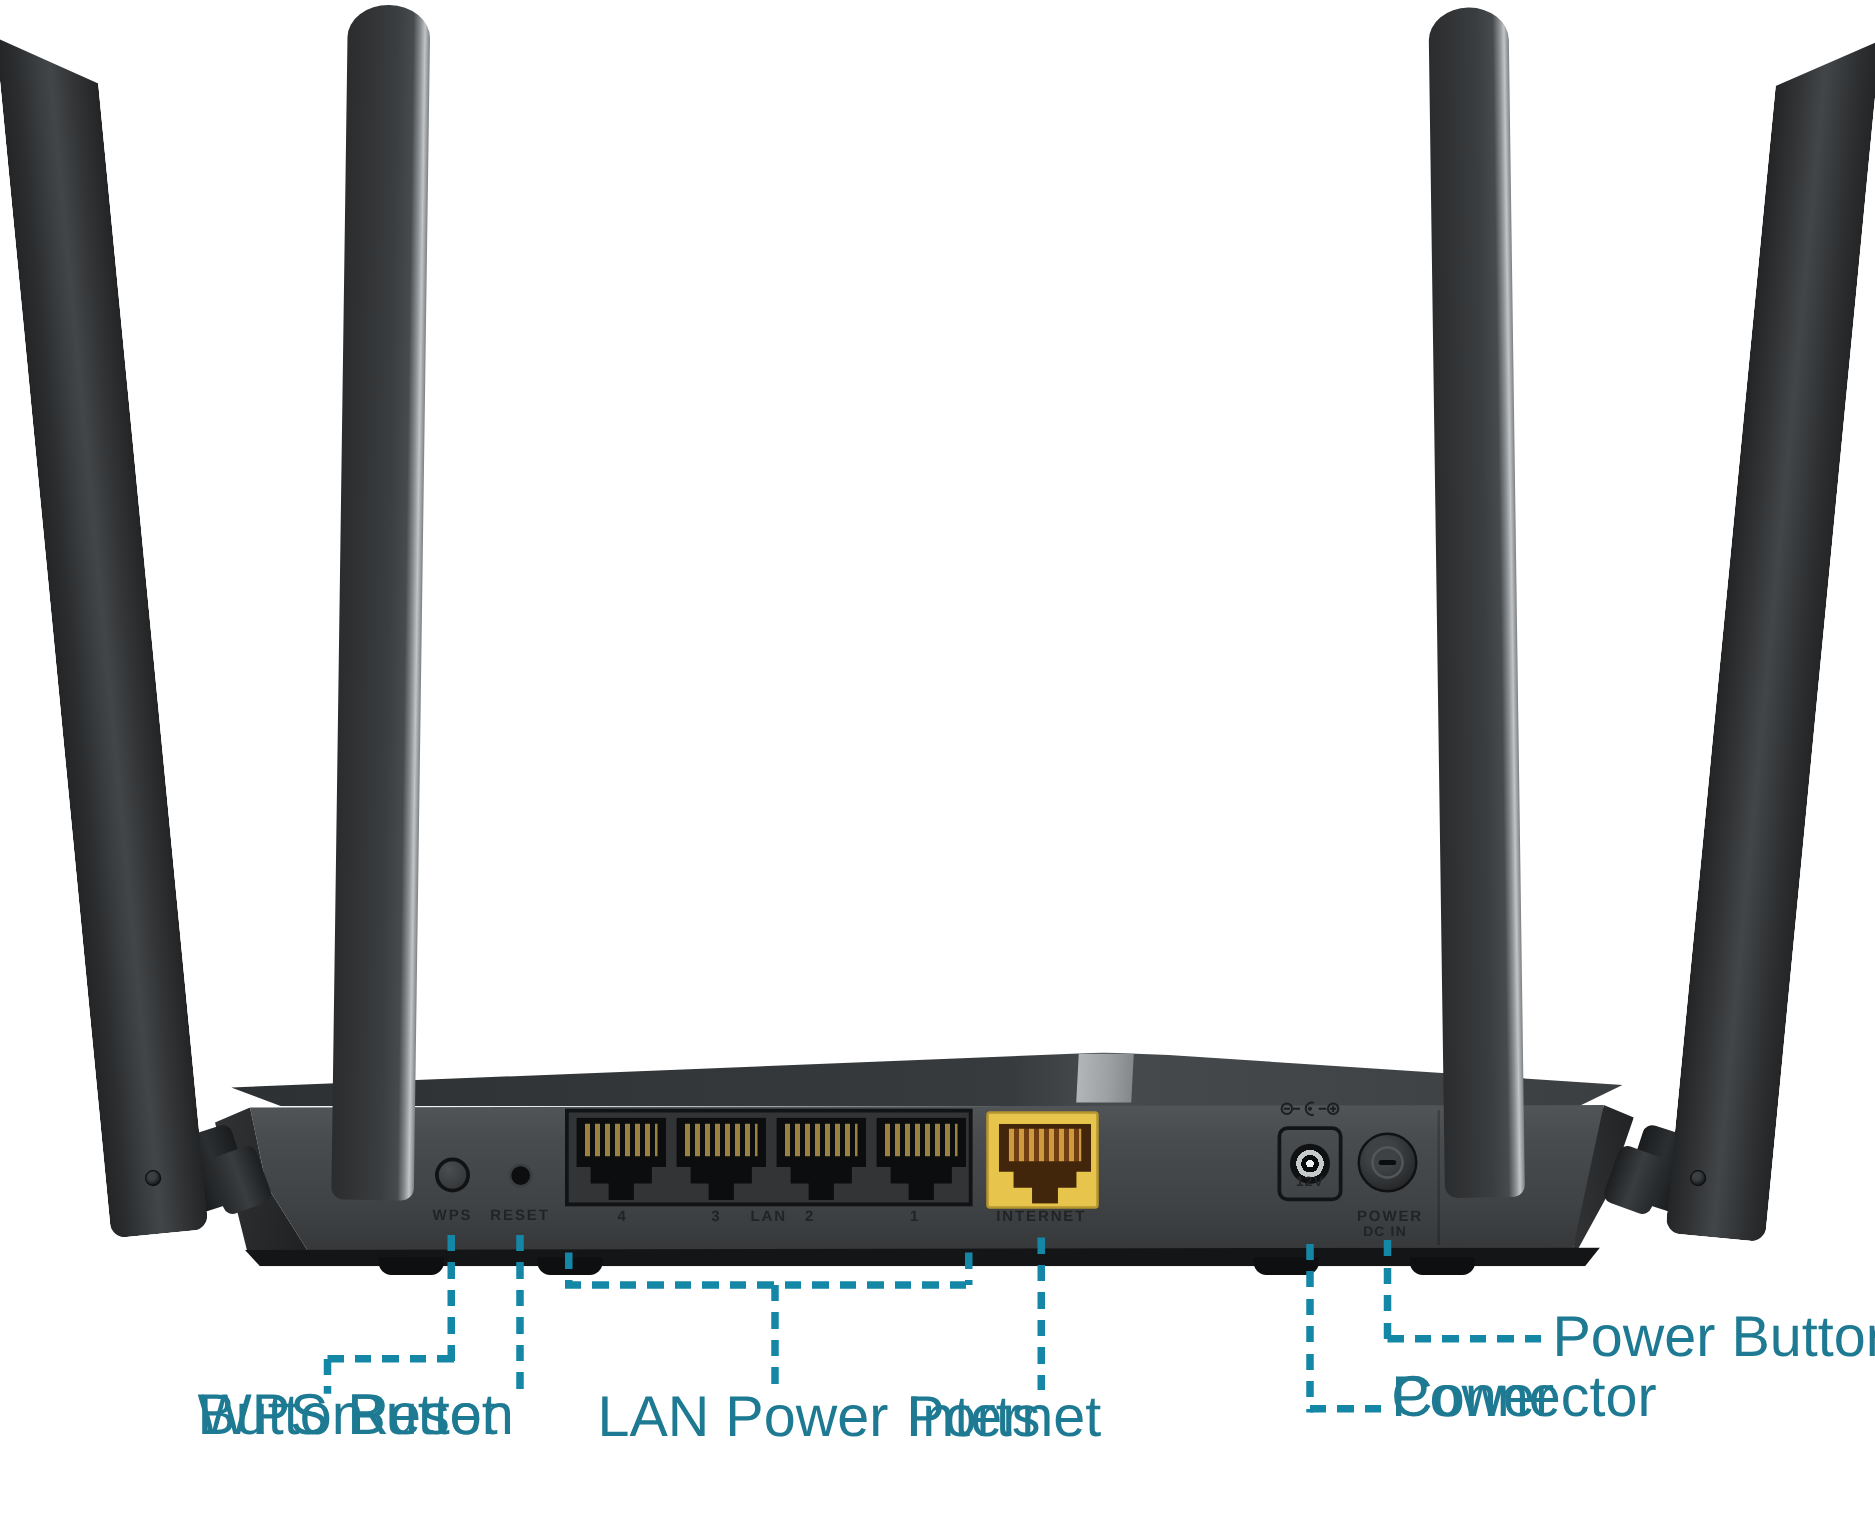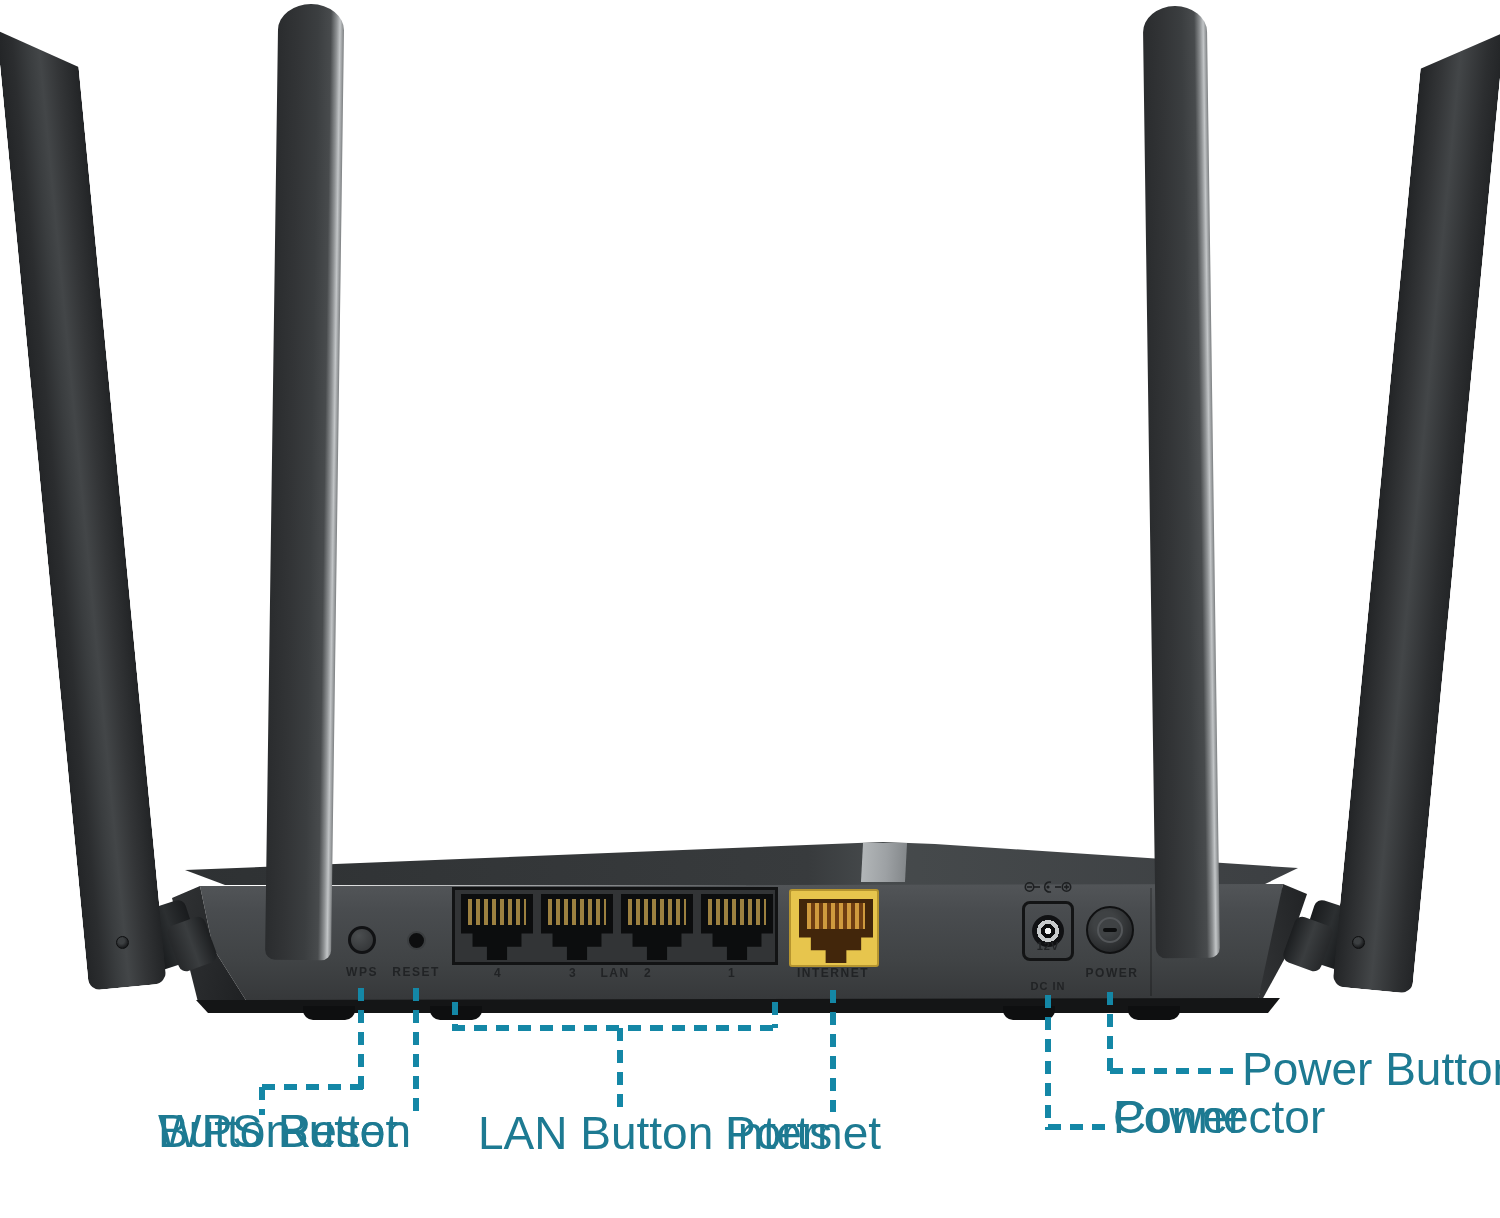--- a/index.html
+++ b/index.html
@@ -189,21 +189,21 @@
 
   <div class="ptxt" style="left:332px;top:965px;width:60px">WPS</div>
   <div class="ptxt" style="left:381px;top:965px;width:70px">RESET</div>
   <div class="ptxt" style="left:483px;top:966px;width:30px">4</div>
   <div class="ptxt" style="left:558px;top:966px;width:30px">3</div>
   <div class="ptxt" style="left:595px;top:966px;width:40px">LAN</div>
   <div class="ptxt" style="left:633px;top:966px;width:30px">2</div>
   <div class="ptxt" style="left:717px;top:966px;width:30px">1</div>
   <div class="ptxt" style="left:783px;top:966px;width:100px">INTERNET</div>
   <div class="ptxt ptxt-sm" style="left:1018px;top:940px;width:60px">12V</div>
-  <div class="ptxt ptxt-sm" style="left:1018px;top:980px;width:60px">DC IN</div>
+  <div class="ptxt ptxt-sm" style="left:1078px;top:980px;width:60px">DC IN</div>
   <div class="ptxt" style="left:1070px;top:966px;width:84px">POWER</div>
 
   <div class="dash-v" style="left:358px;top:988px;height:102px"></div>
   <div class="dash-h" style="left:262px;top:1084px;width:102px"></div>
   <div class="dash-v" style="left:259px;top:1087px;height:28px"></div>
   <div class="dash-v" style="left:413px;top:988px;height:124px"></div>
   <div class="dash-v" style="left:452px;top:1002px;height:26px"></div>
   <div class="dash-h" style="left:452px;top:1025px;width:326px"></div>
   <div class="dash-v" style="left:772px;top:1002px;height:26px"></div>
   <div class="dash-v" style="left:617px;top:1028px;height:84px"></div>
@@ -215,21 +215,21 @@
 
   <div class="clabel center" style="left:158px;top:1102px;width:220px">
     <span>WPS</span>
     <span>Button</span>
   </div>
   <div class="clabel center" style="left:278px;top:1102px;width:220px">
     <span>Reset</span>
     <span>Button</span>
   </div>
   <div class="clabel center" style="left:478px;top:1104px;width:280px">
-    <span>LAN Button</span>
+    <span>LAN Power</span>
   </div>
   <div class="clabel center" style="left:725px;top:1104px;width:220px">
     <span>Internet</span>
     <span>Ports</span>
   </div>
   <div class="clabel" style="left:1113px;top:1088px">
     <span>Power</span>
     <span>Connector</span>
   </div>
   <div class="clabel" style="left:1242px;top:1040px">

